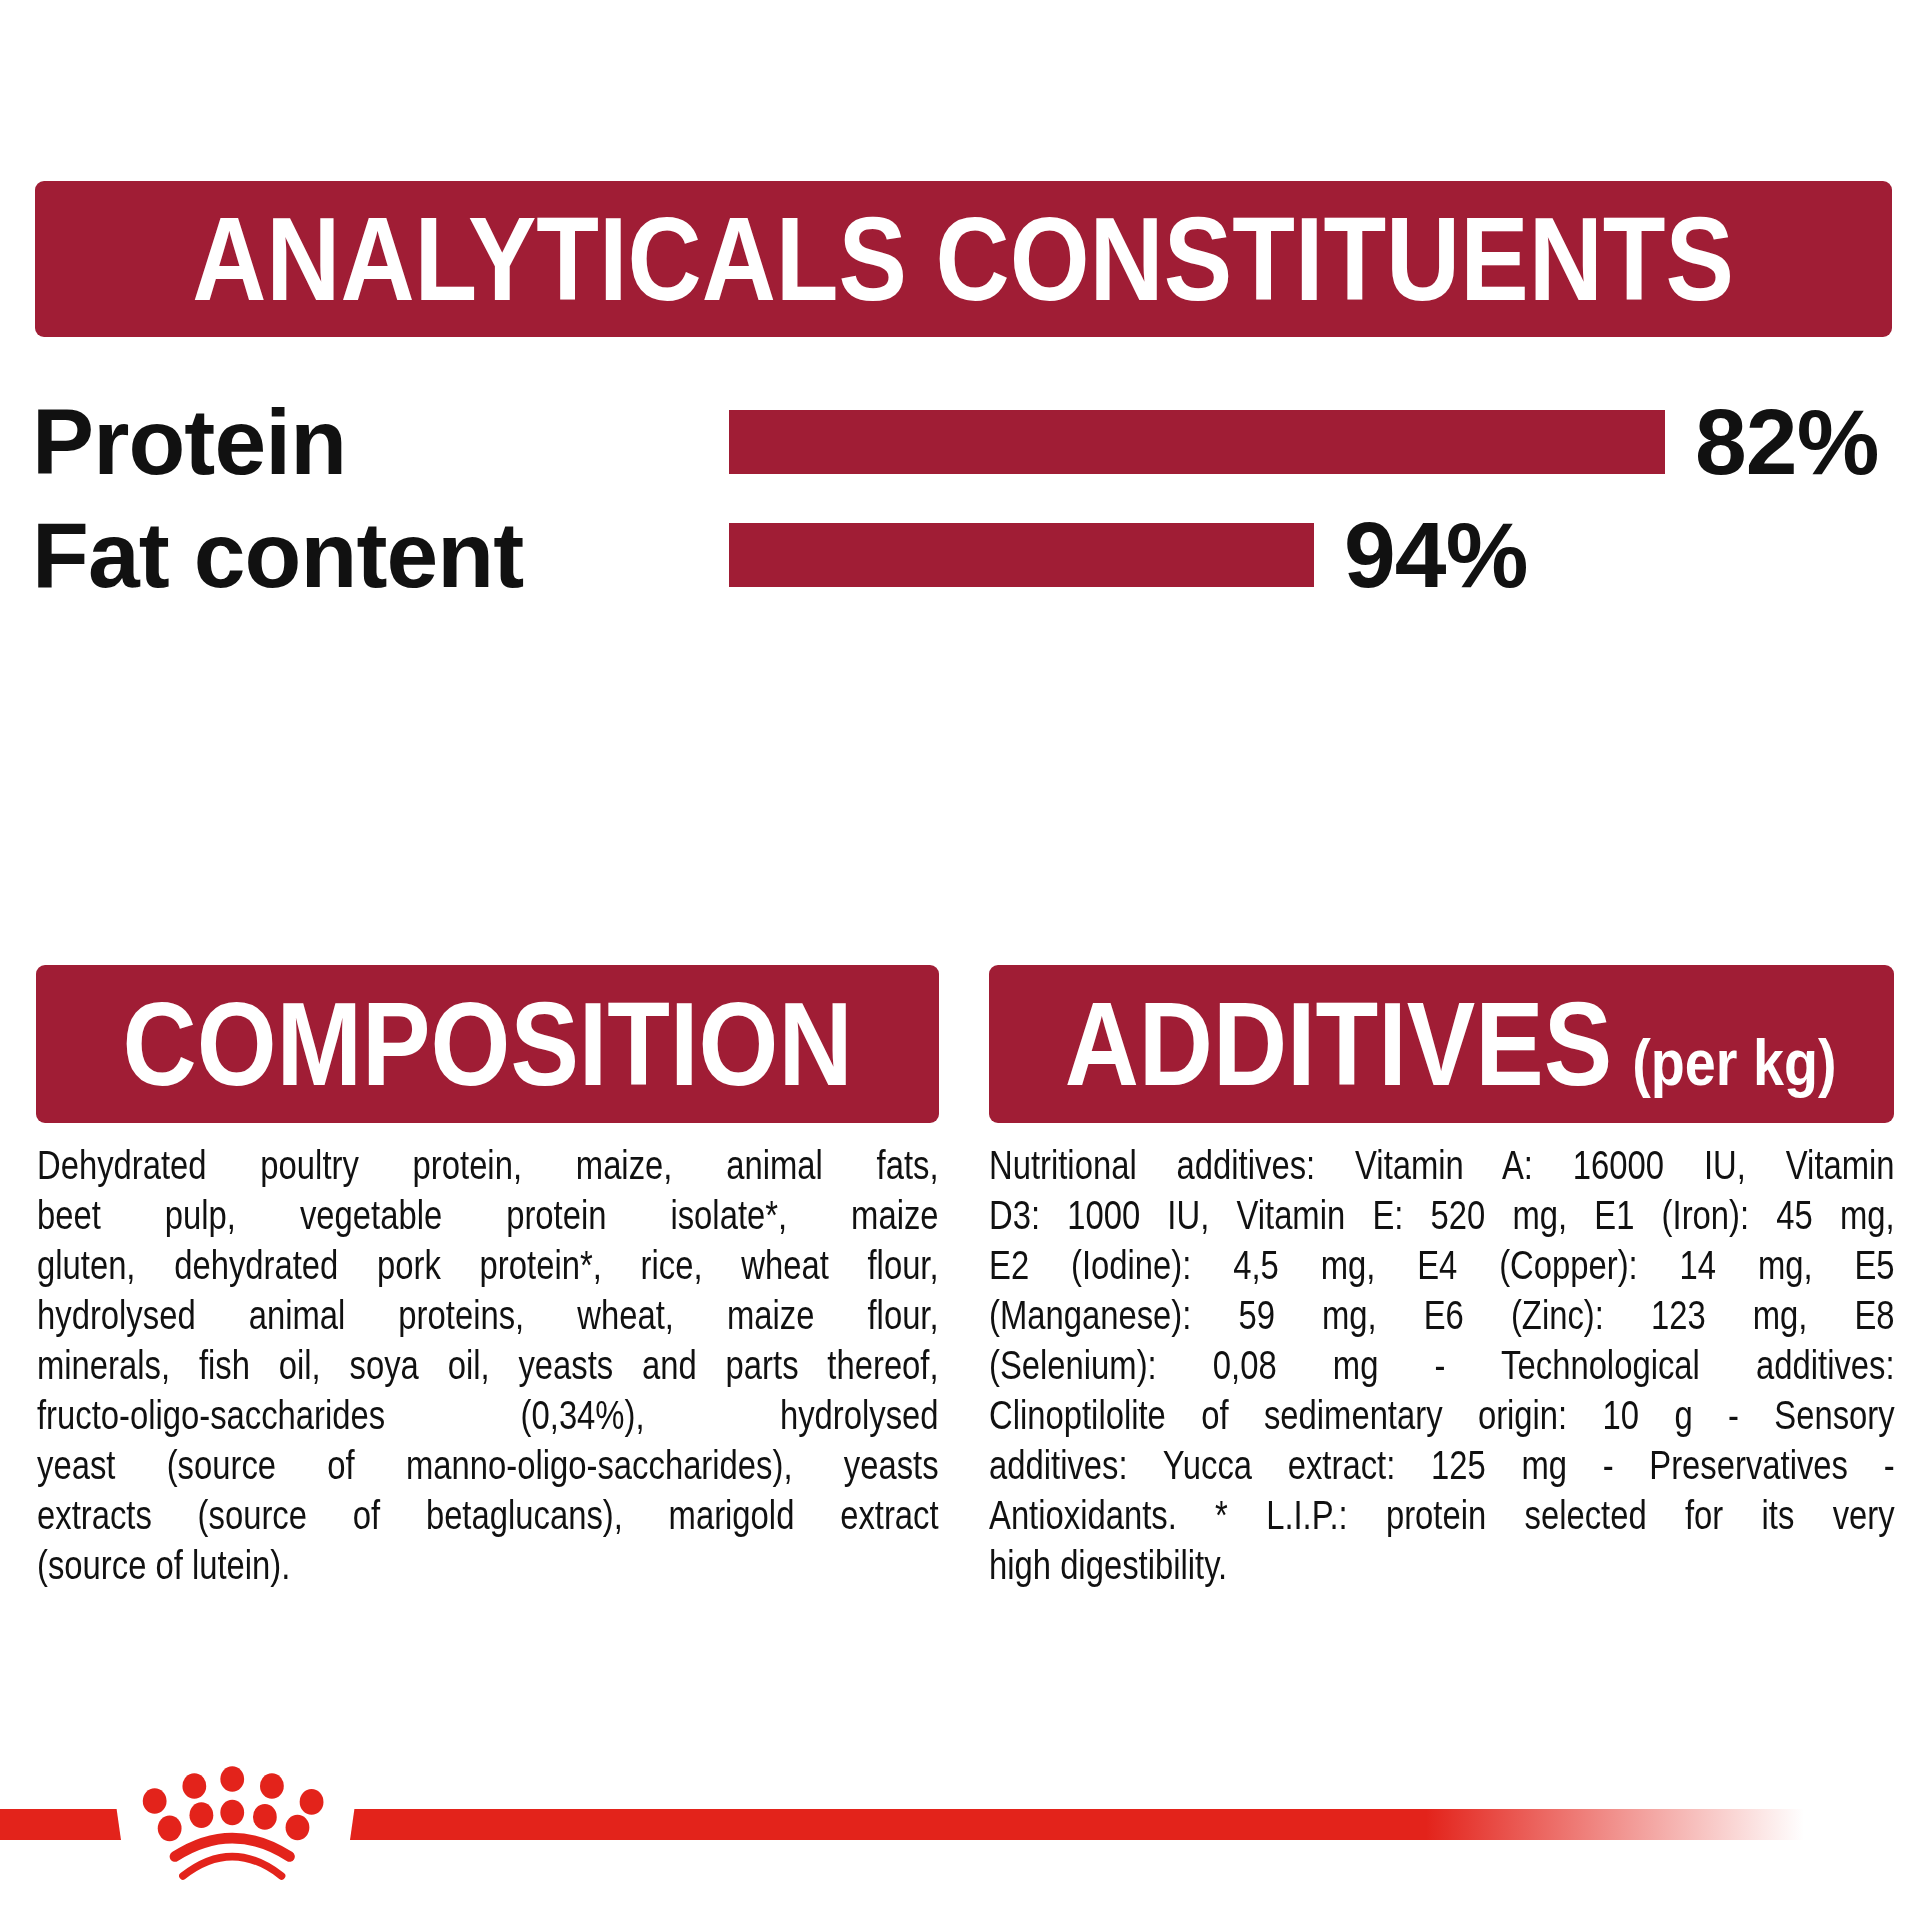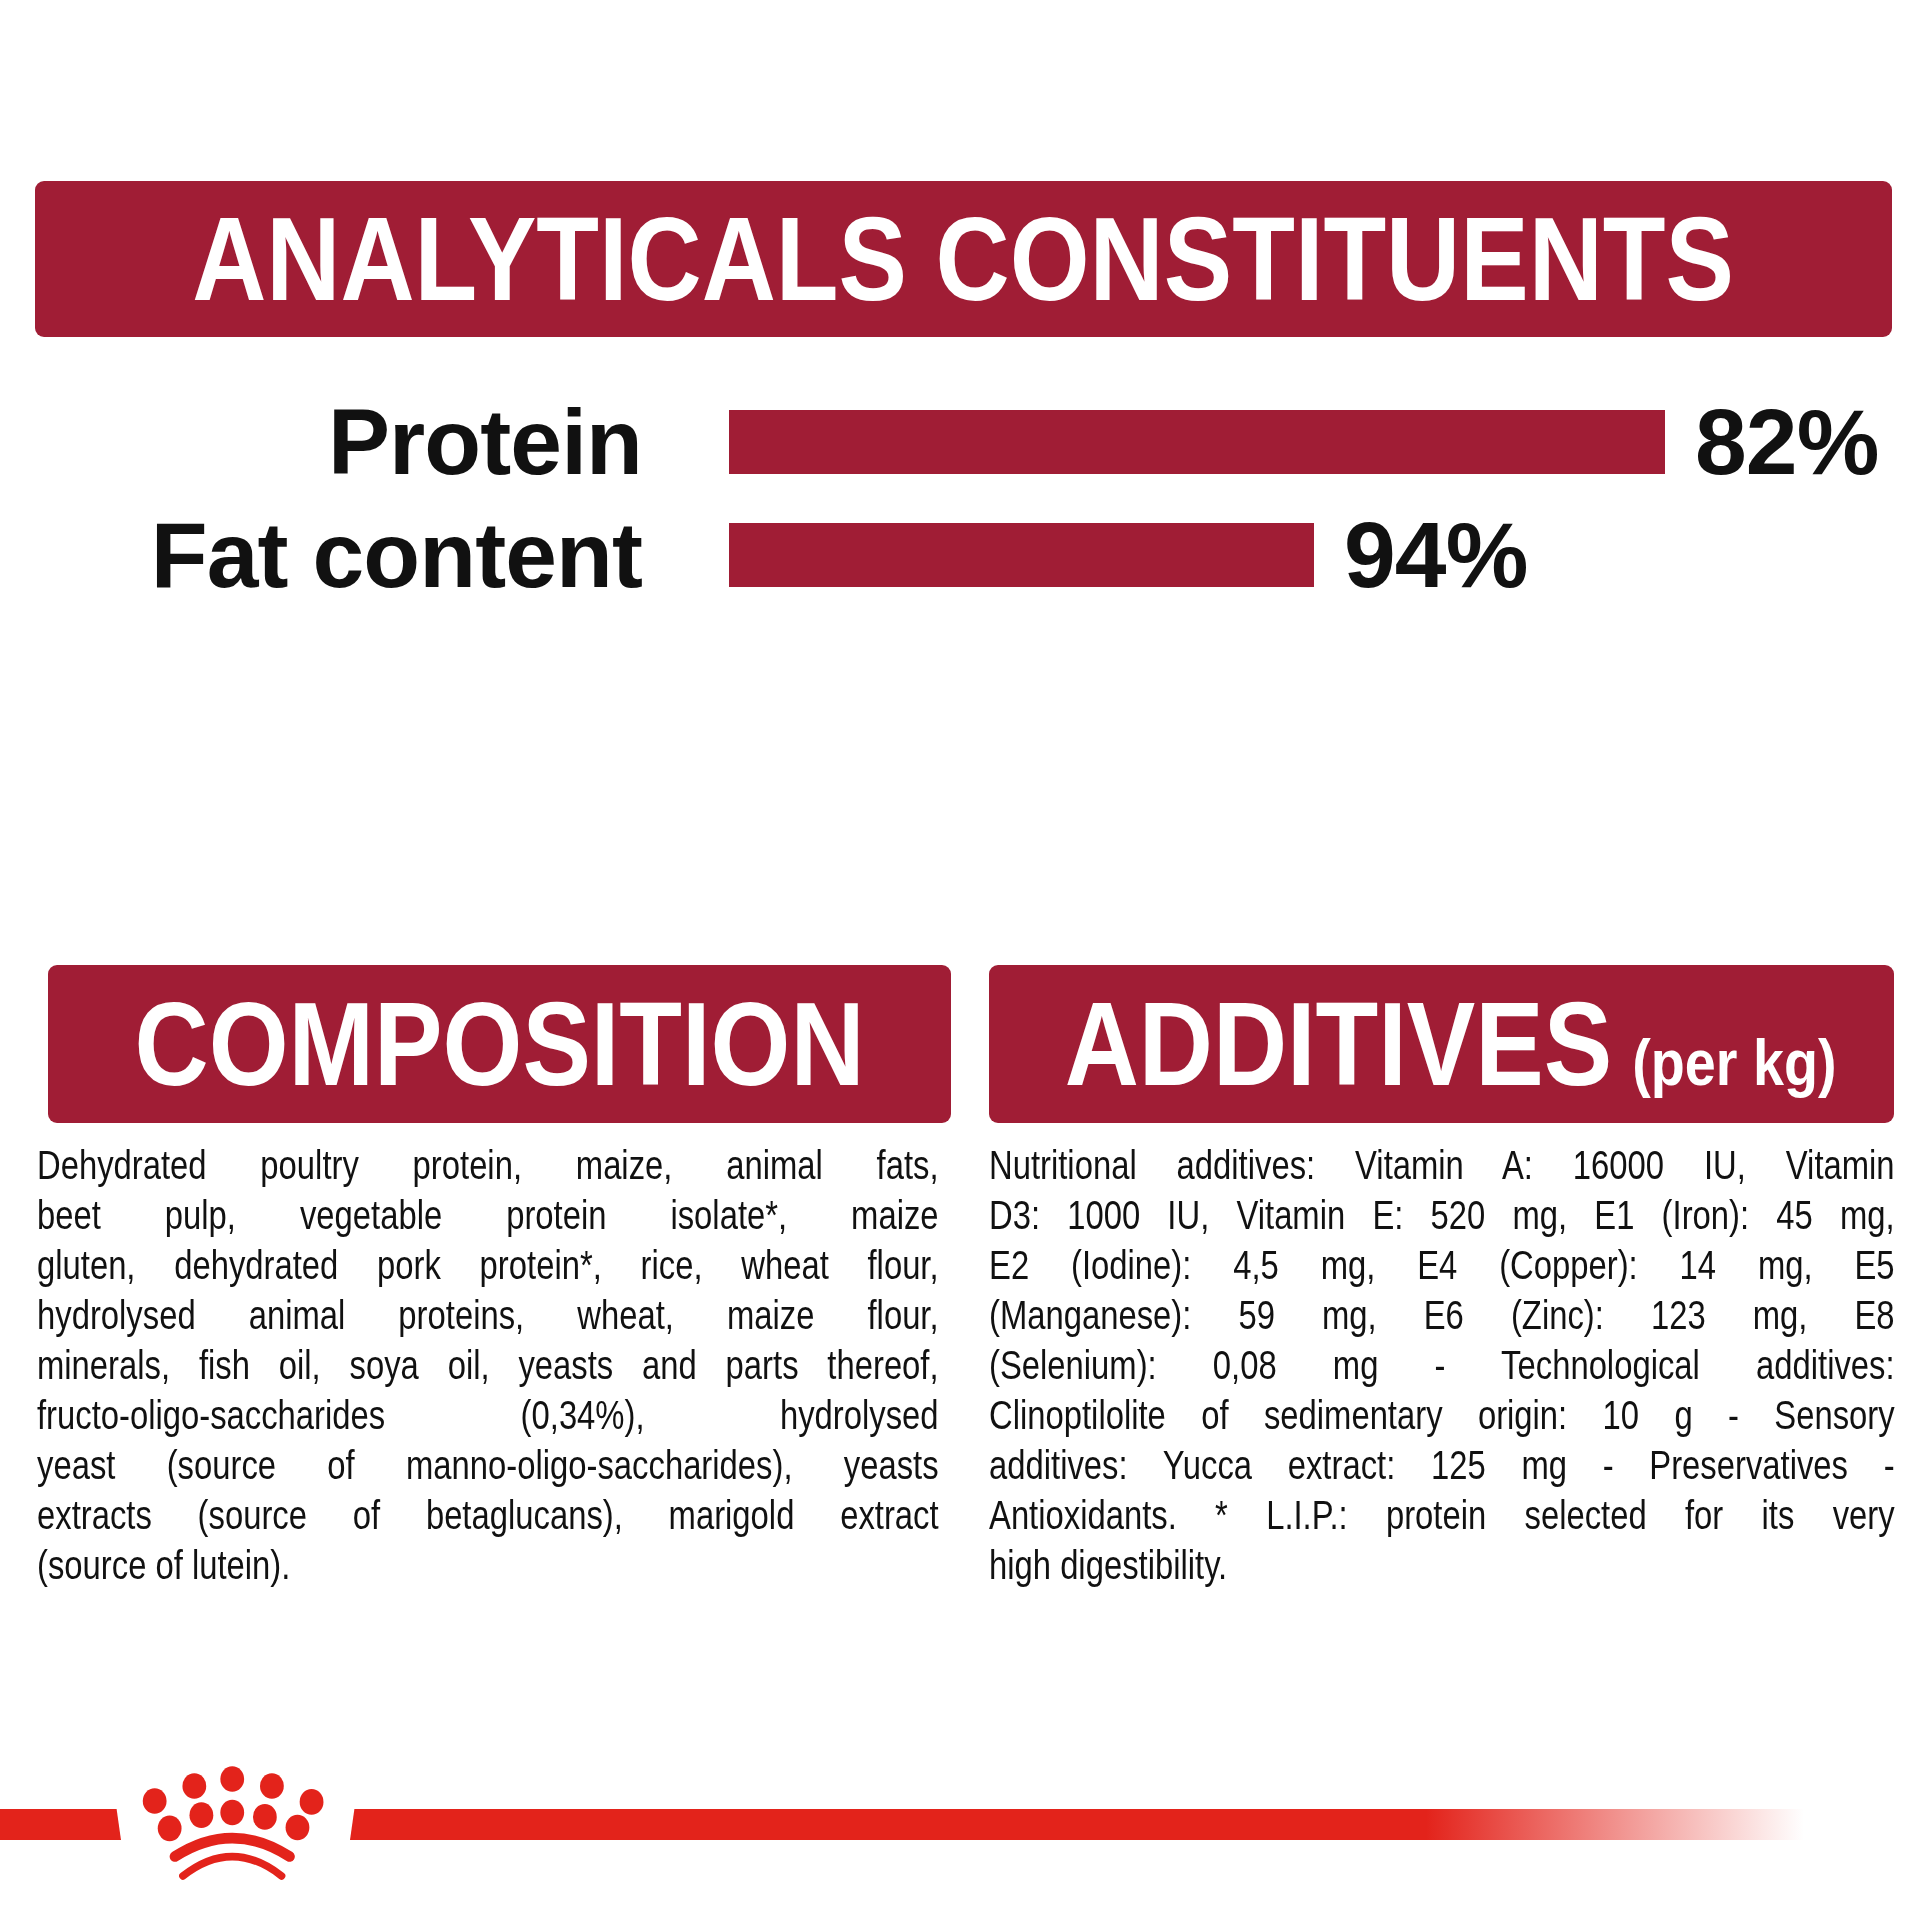--- a/index.html
+++ b/index.html
@@ -6,31 +6,31 @@
   html,body { background:#ffffff; }
   body {
     width:1929px; height:1929px; position:relative; overflow:hidden;
     font-family:"Liberation Sans", sans-serif; color:#111111;
   }
   .banner {
     position:absolute; background:#A01D35; color:#ffffff;
     display:flex; align-items:center; justify-content:center;border-radius:9px;
   }
   #banner-top { left:35px; top:181px; width:1857px; height:156px; }
-  #comp-banner { left:48px;  top:965px; width:903px; height:158px;align-items:center; }
+  #comp-banner { left:36px;  top:965px; width:903px; height:158px;align-items:center; }
   #addi-banner { left:989px; top:965px; width:905px; height:158px;justify-content:flex-end; }
   .h-big { font-size:118px; font-weight:700; white-space:nowrap; line-height:1; }
   .condense { display:inline-flex; align-items:baseline; transform:scaleX(0.87); transform-origin:center; }
   .h-sub { font-size:64px; font-weight:700; margin-left:23px; white-space:nowrap; }
 
   #chart { position:absolute; left:0; top:410px; width:1929px; }
   .crow { display:flex; align-items:center; height:64px; margin-bottom:49px; }
   .clabel {
-    width:642px; text-align:right; font-size:93px; font-weight:700;
-    letter-spacing:-0.9px; line-height:64px; white-space:nowrap;
+    width:642px; text-align:left; font-size:93px; font-weight:700;
+    letter-spacing:-0.9px; line-height:64px; white-space:nowrap;padding-left:32px;
   }
   .cbar { height:64px; background:#A01D35; margin-left:87px; flex:0 0 auto; }
   .cval { font-size:93px; font-weight:700; letter-spacing:-0.9px; margin-left:30px; line-height:64px; white-space:nowrap; }
 
   .textcol {
     position:absolute; top:1140px; font-size:41px; line-height:50px;
     transform:scaleX(0.8); transform-origin:left top; color:#111111;
   }
   #comp-text { left:37px;  width:1127px; }
   #addi-text { left:989px; width:1132px; }

